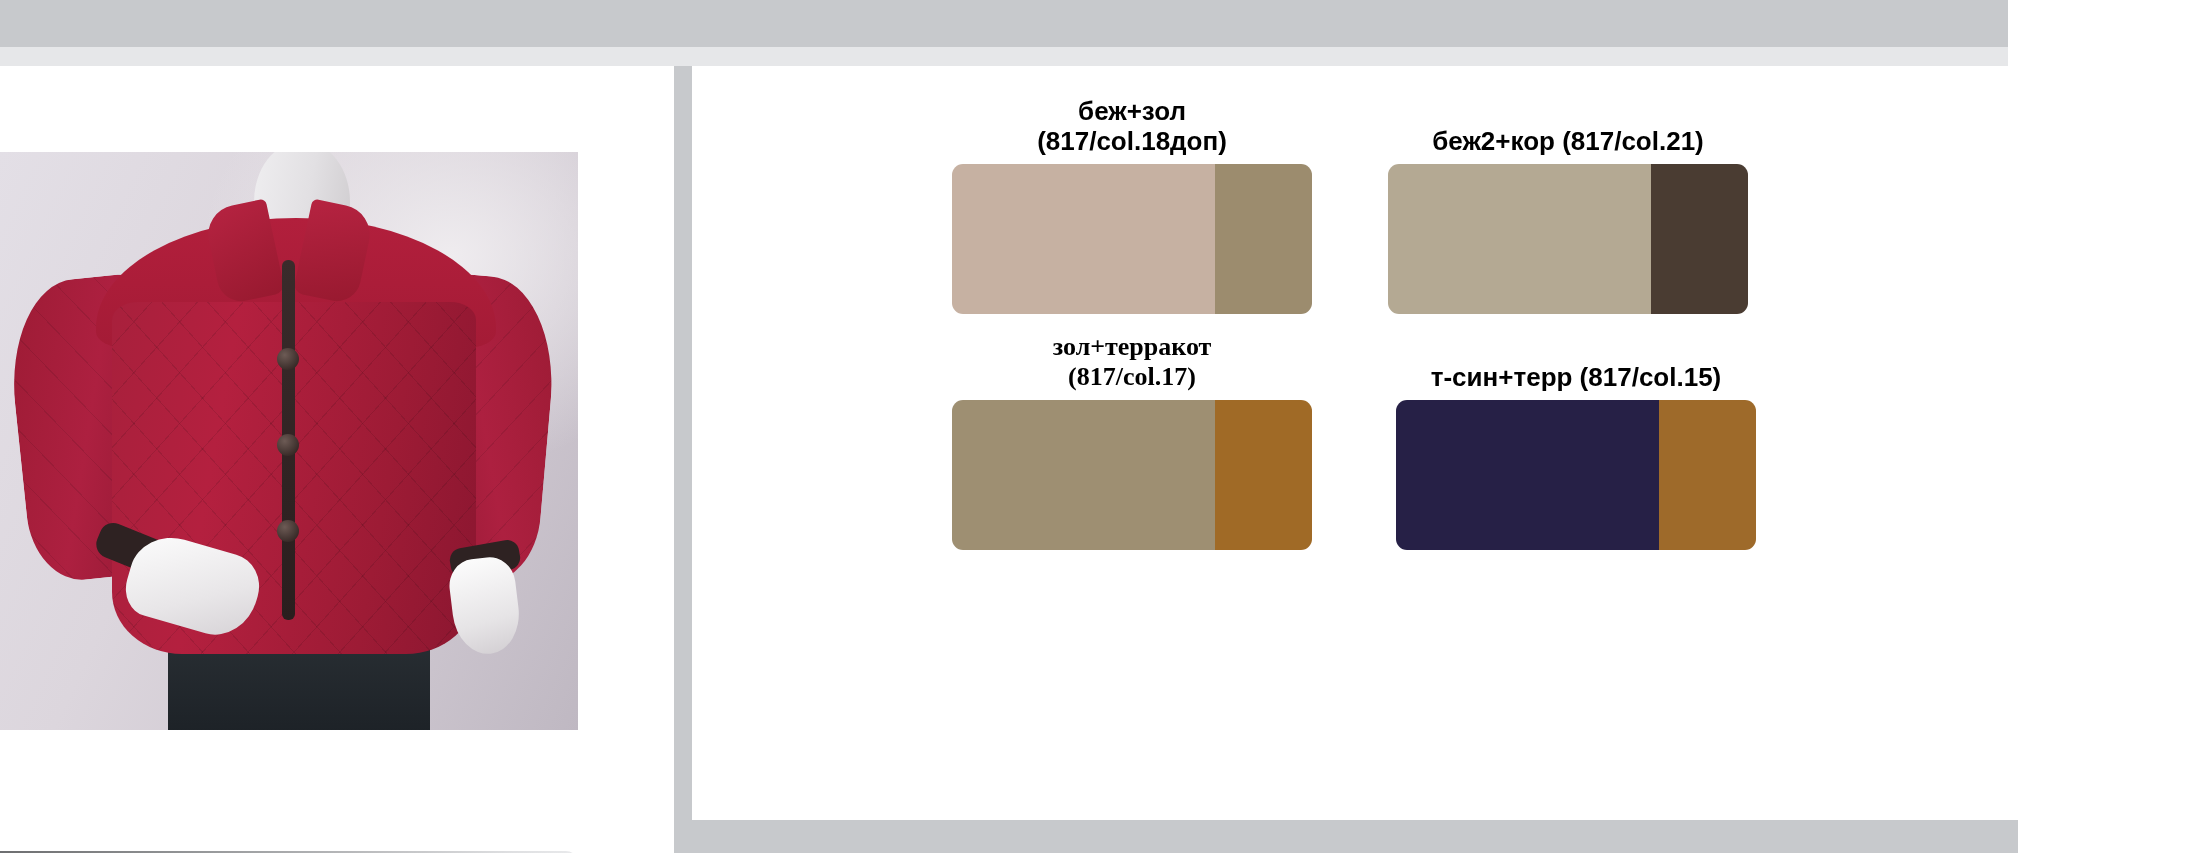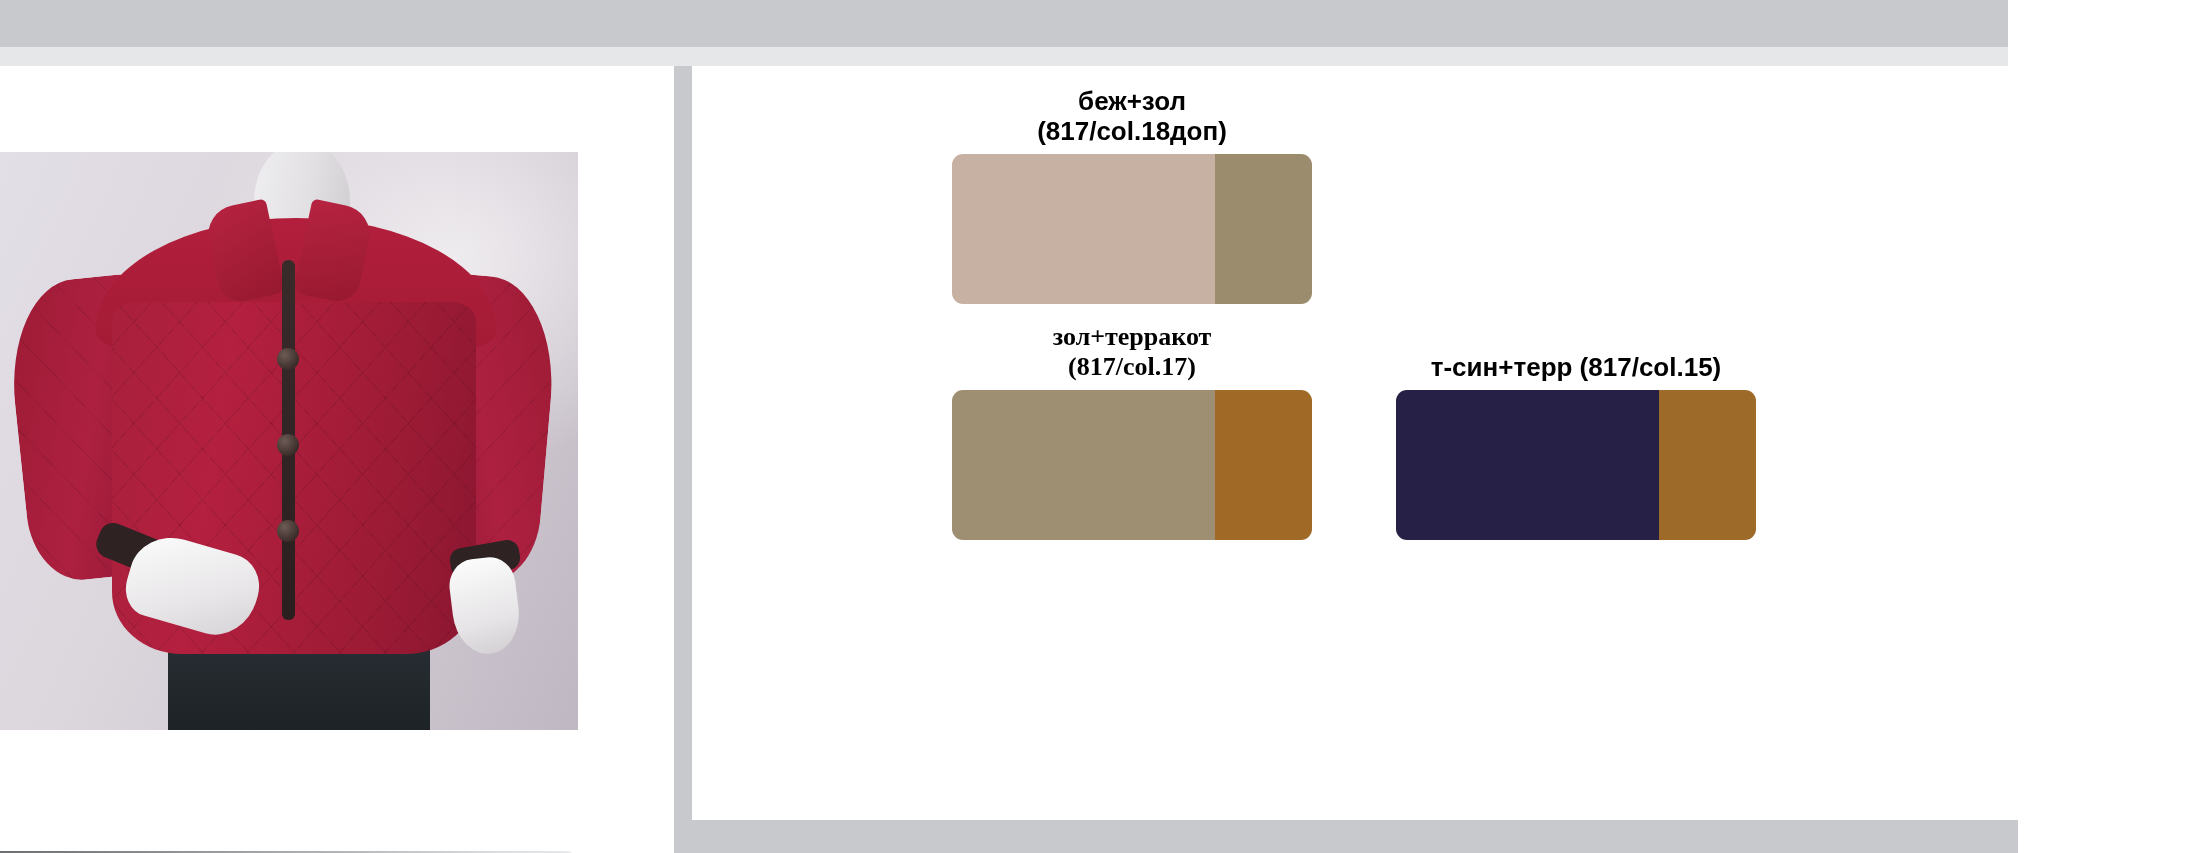--- a/index.html
+++ b/index.html
@@ -212,20 +212,21 @@
     position: absolute;
     left: 692px;
     top: 66px;
     width: 1326px;
     height: 754px;
   }
 
   .swatch-cell {
     position: absolute;
     width: 360px;
+    margin-top: 10px;
   }
   .cell-0 { left: 260px; top: 20px; }
   .cell-1 { left: 696px; top: 20px; }
   .cell-2 { left: 260px; top: 256px; font-family: Liberation Serif, serif; }
   .cell-3 { left: 696px; top: 256px; padding-left: 8px; }
 
   .swatch-label {
     width: 100%;
     text-align: center;
     color: #000000;
@@ -290,20 +291,27 @@
 
   <div class="swatch-cell cell-0">
     <div class="swatch-label">беж+зол
 (817/col.18доп)</div>
     <div class="swatch-chip">
       <div class="chip-left" style="background: rgb(198, 177, 162); width: 73%;"></div>
       <div class="chip-right" style="background: rgb(156, 140, 110);"></div>
     </div>
   </div>
 
+  <div class="swatch-cell cell-1">
+    <div class="swatch-label single">беж2+кор (817/col.21)</div>
+    <div class="swatch-chip">
+      <div class="chip-left" style="background: rgb(180, 169, 147); width: 73%;"></div>
+      <div class="chip-right" style="background: rgb(74, 60, 50);"></div>
+    </div>
+  </div>
 
   <div class="swatch-cell cell-2">
     <div class="swatch-label">зол+терракот
 (817/col.17)</div>
     <div class="swatch-chip">
       <div class="chip-left" style="background: rgb(158, 143, 114); width: 73%;"></div>
       <div class="chip-right" style="background: rgb(160, 106, 38);"></div>
     </div>
   </div>
 

